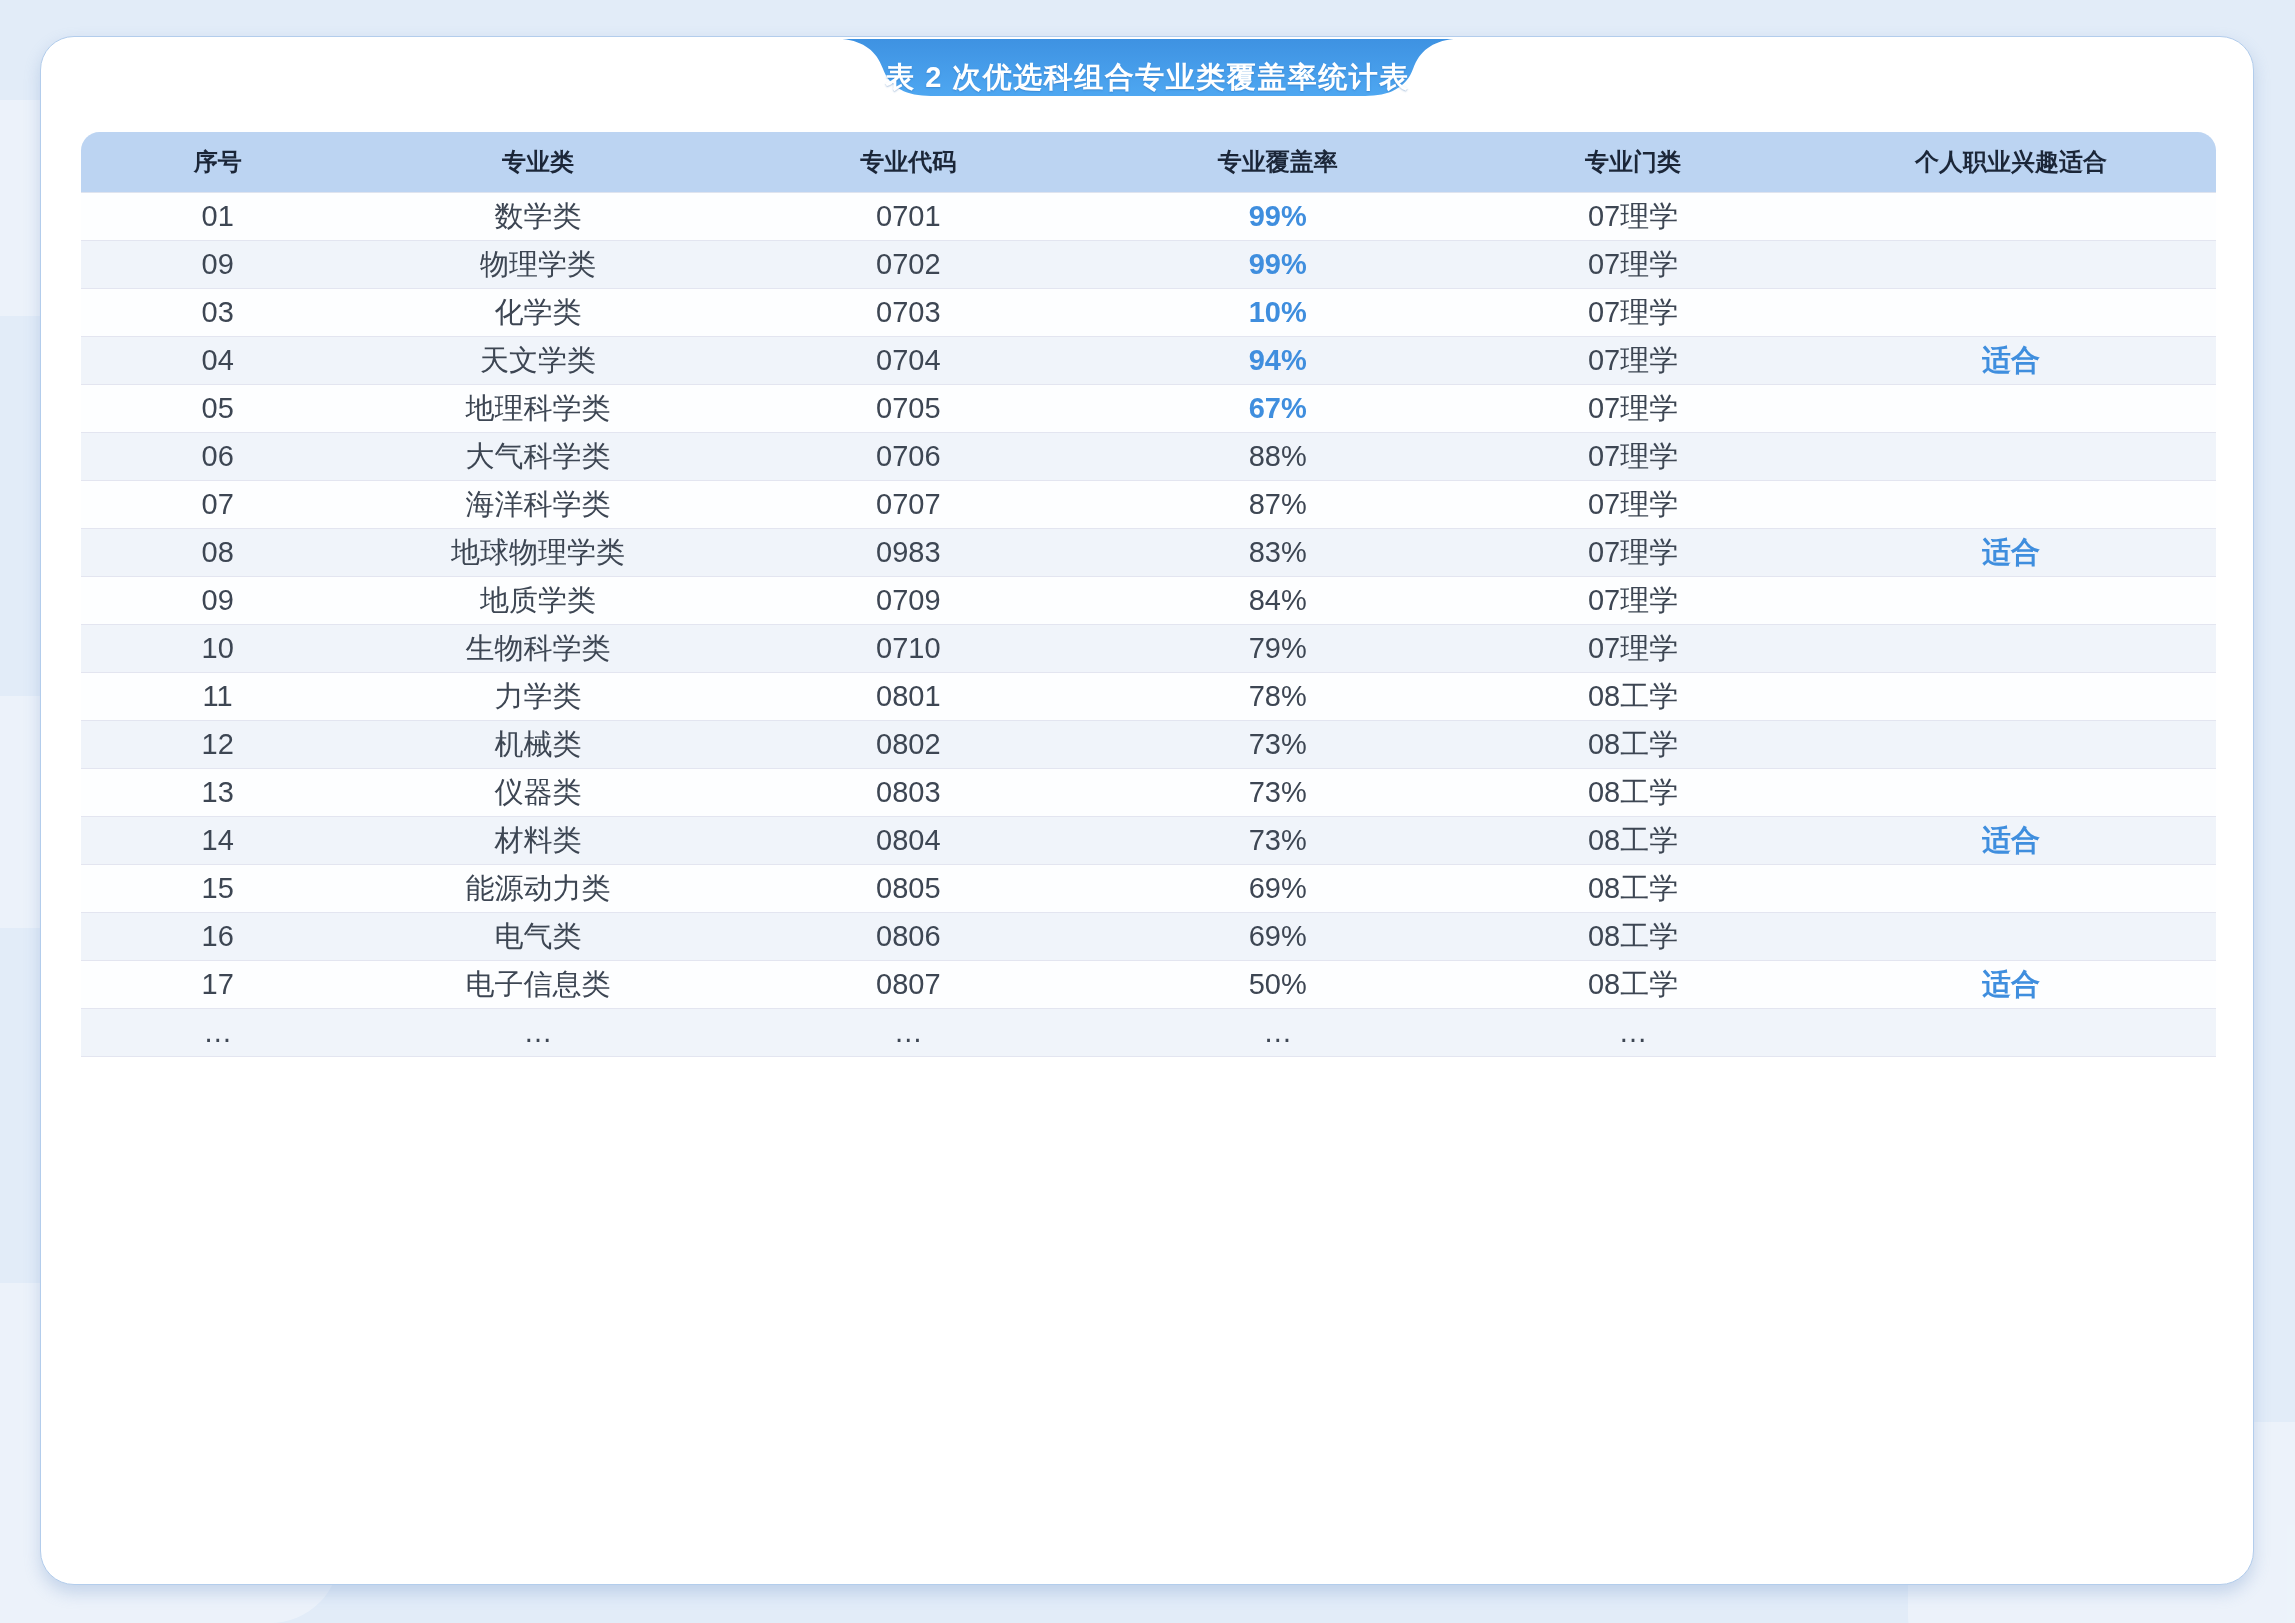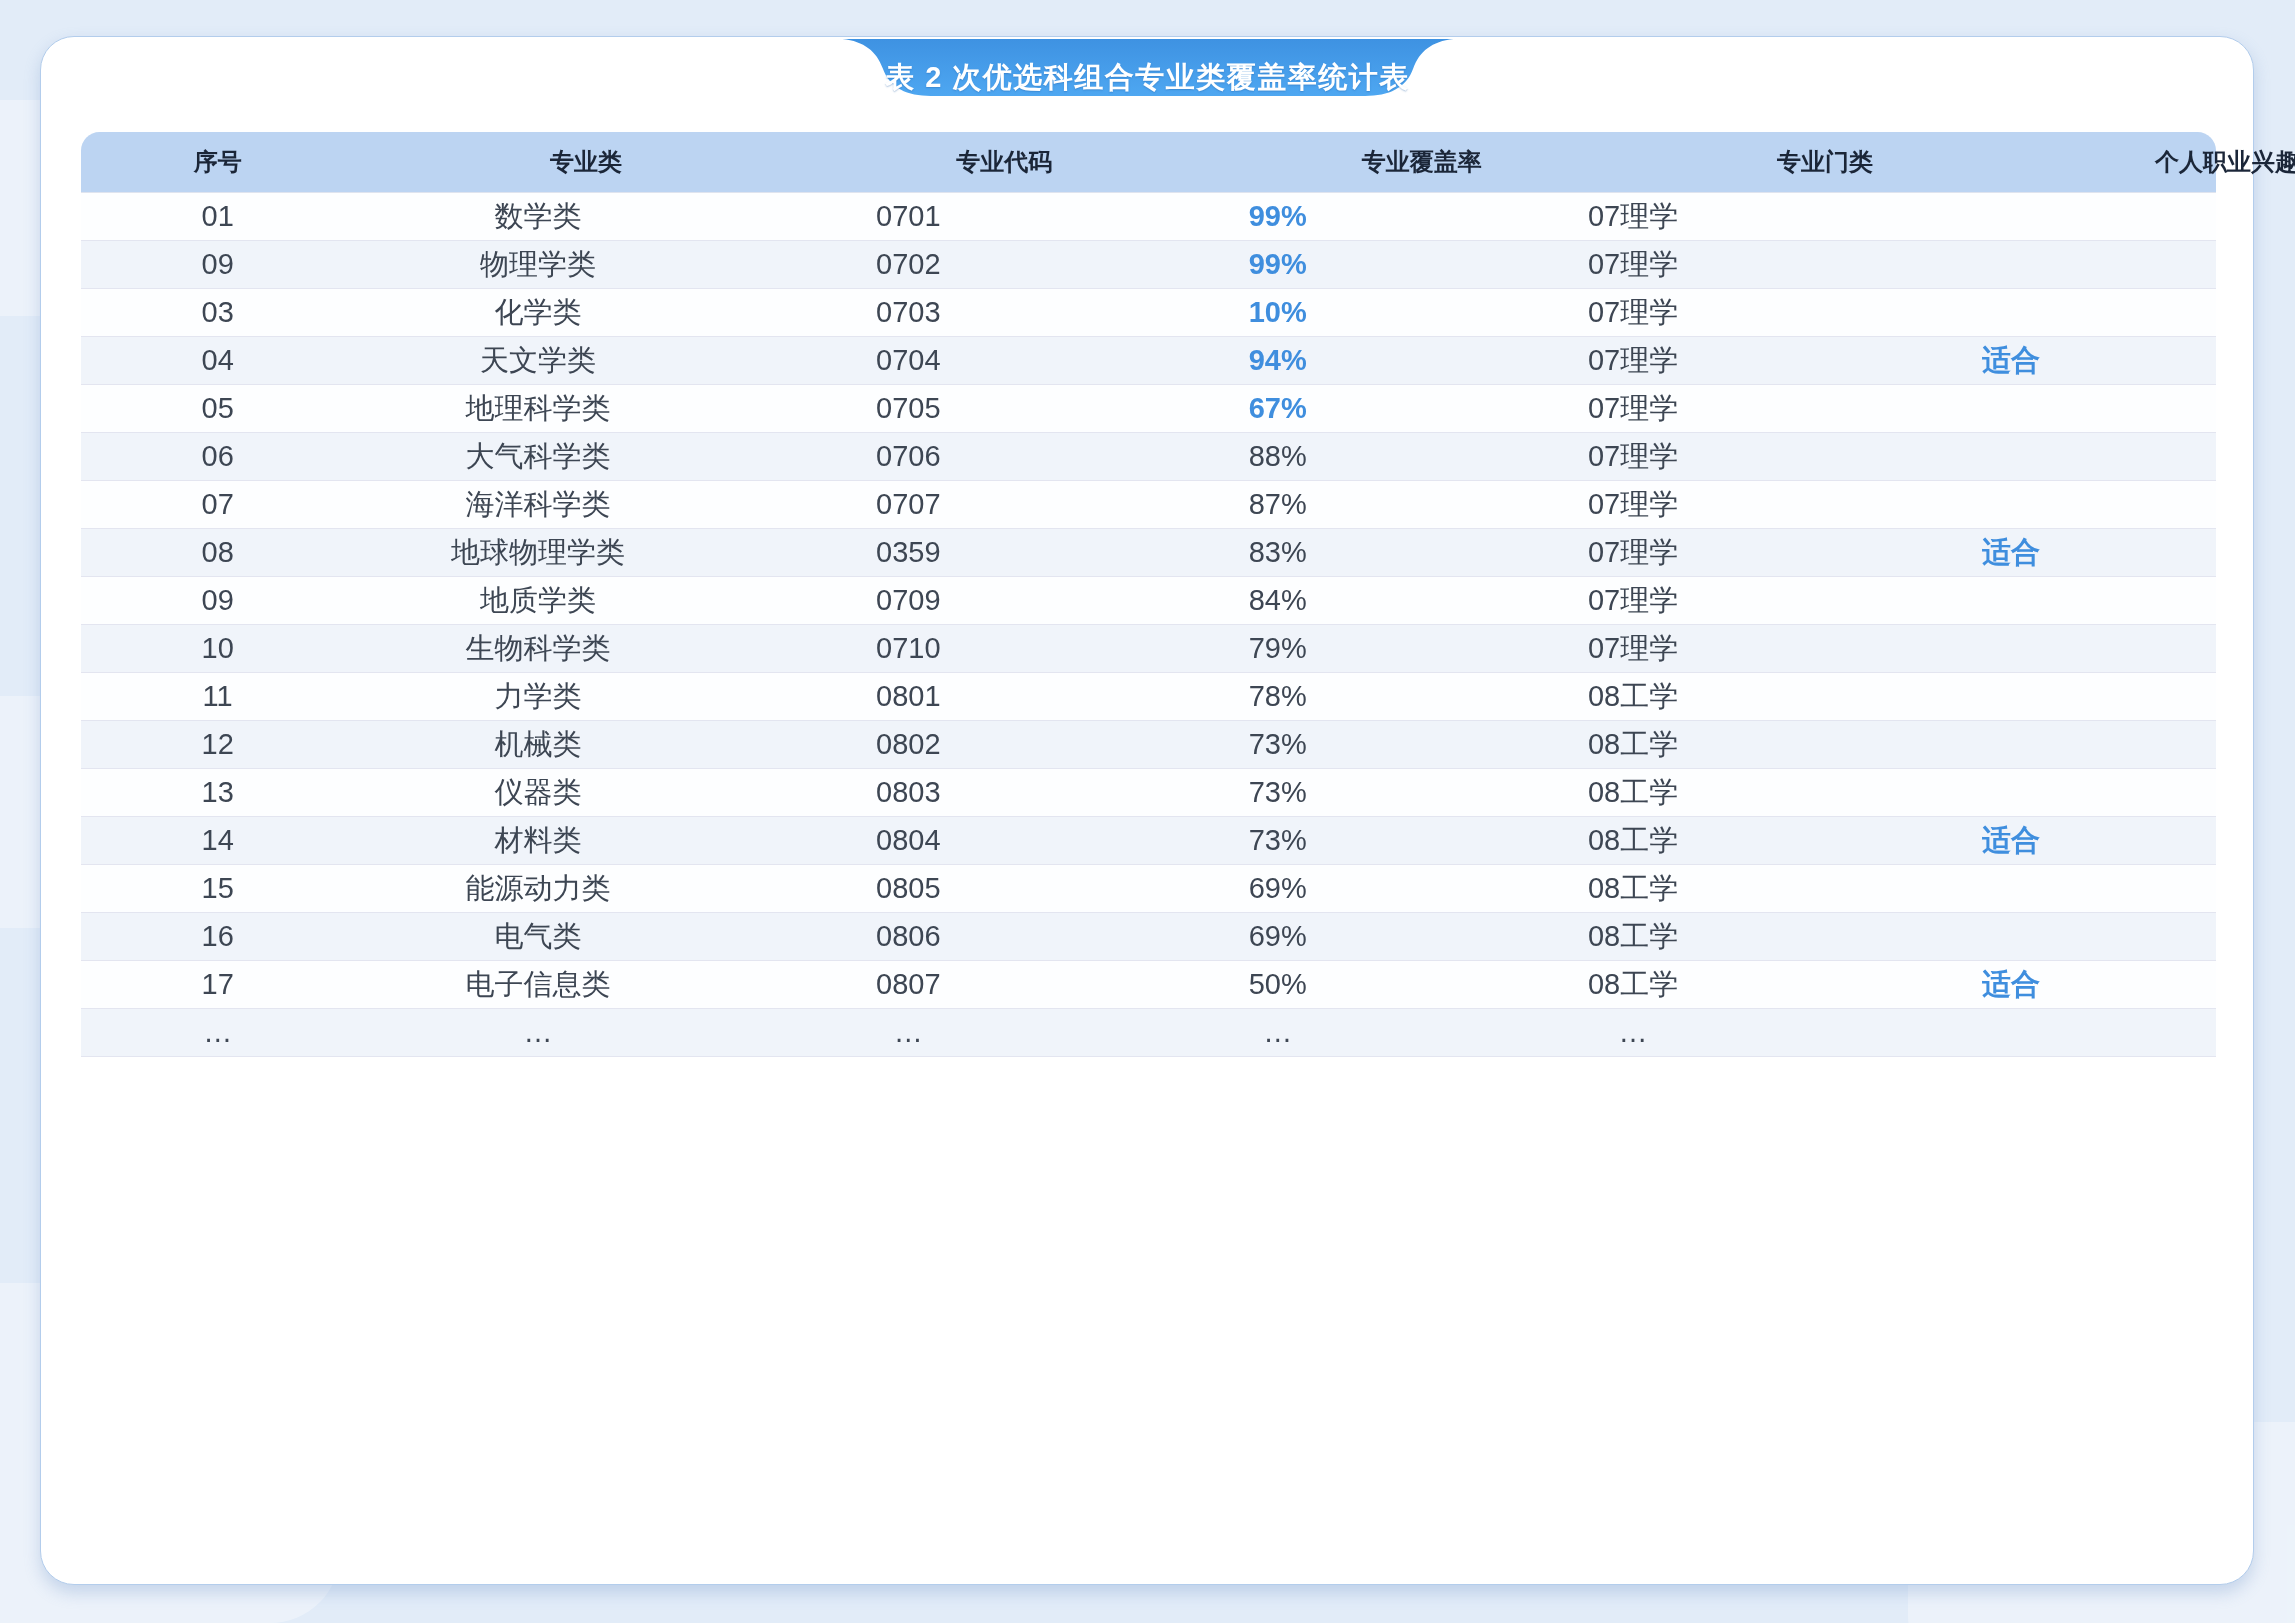--- a/index.html
+++ b/index.html
@@ -33,21 +33,20 @@
     position:absolute;left:40px;top:95px;width:2135px;
     --cols:12.8% 17.2% 17.5% 17.1% 16.2% 19.2%;
   }
   .thead{
     display:grid;grid-template-columns:var(--cols);
     height:60px;align-items:center;text-align:center;
     background:var(--header-bg,#bcd4f2);
     border-radius:18.5px 18.5px 0 0;
     font-size:24px;font-weight:bold;color:var(--header-fg,#1b2638);
     border-bottom:0.8px solid #dfe4ef;
-    gap:48px;
   }
   .trow{
     display:grid;grid-template-columns:var(--cols);
     height:47px;align-items:center;text-align:center;
     font-size:29px;color:var(--body-fg,#3d4653);
     border-bottom:0.8px solid #e3e5f0;
   }
   .trow:nth-child(odd){background:#fdfeff;}
   .trow:nth-child(even){background:var(--alt-bg,#f0f4fa);}
   .cell{display:block;}
@@ -124,21 +123,21 @@
           <span class="cell">07</span>
           <span class="cell">海洋科学类</span>
           <span class="cell">0707</span>
           <span class="cell">87%</span>
           <span class="cell">07理学</span>
           <span class="cell"></span>
         </div>
         <div class="trow">
           <span class="cell">08</span>
           <span class="cell">地球物理学类</span>
-          <span class="cell">0359</span>
+          <span class="cell">0983</span>
           <span class="cell">83%</span>
           <span class="cell">07理学</span>
           <span class="cell blue">适合</span>
         </div>
         <div class="trow">
           <span class="cell">09</span>
           <span class="cell">地质学类</span>
           <span class="cell">0709</span>
           <span class="cell">84%</span>
           <span class="cell">07理学</span>

